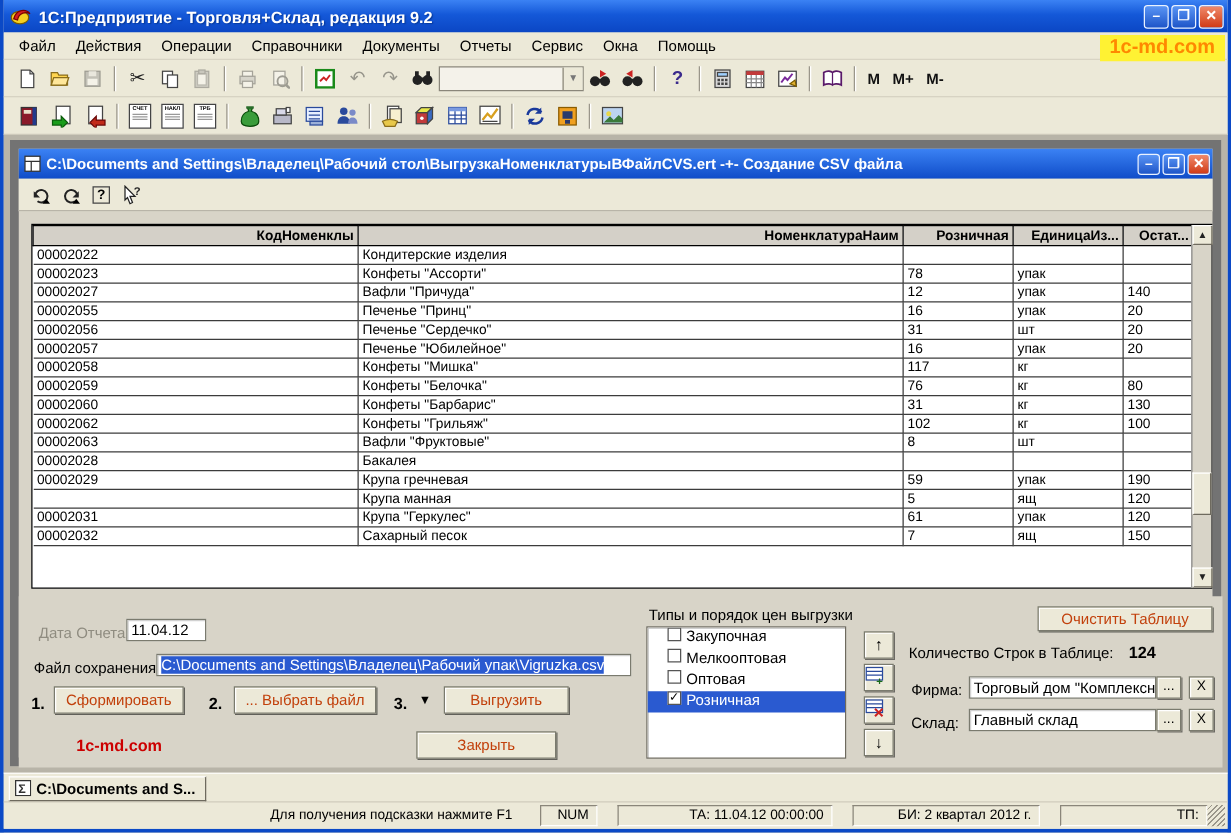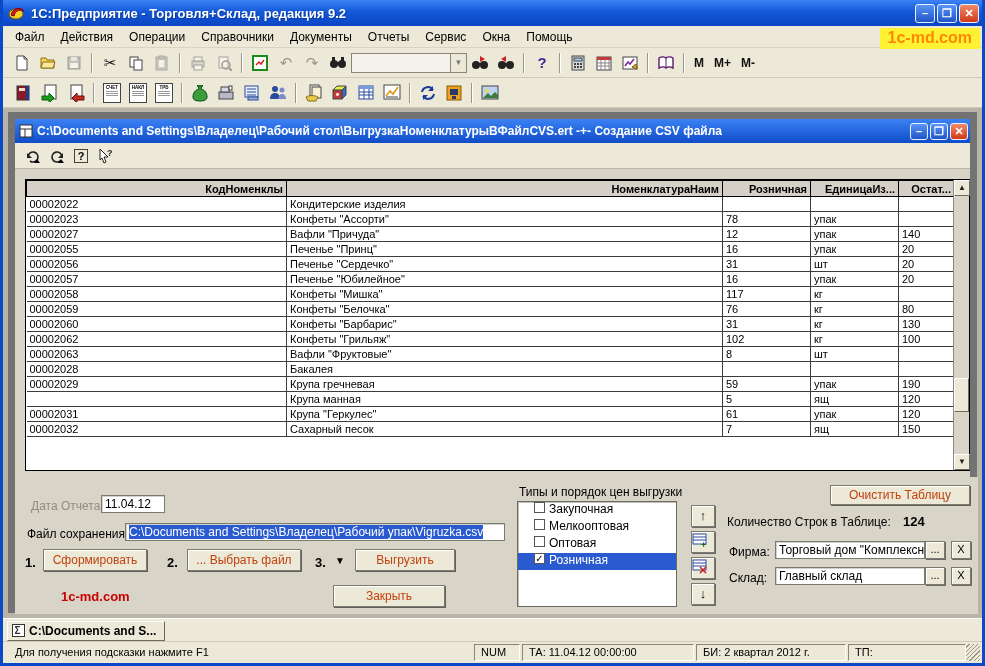--- a/index.html
+++ b/index.html
@@ -70,21 +70,21 @@
   .pt-item { display:flex; align-items:flex-start; height:17px; padding-left:16px; }
   .pt-item.sel { background:#2a5ad0; color:#fff; }
   .cbx { width:11px; height:11px; background:#fff; border:1px solid #555; margin-right:4px; font-size:10px; line-height:10px; text-align:center; color:#000; }
   .arrowbtn { position:absolute; width:24px; height:22px; background:#ece9d8; border:1px solid #7a7a6e; box-shadow:inset 1px 1px 0 #fff,1px 1px 0 rgba(0,0,0,.5); text-align:center; font-weight:bold; font-size:13px; padding-top:2px; }
   .minibtn { position:absolute; width:20px; height:18px; background:#ece9d8; border:1px solid #7a7a6e; box-shadow:inset 1px 1px 0 #fff,1px 1px 0 rgba(0,0,0,.5); text-align:center; font-size:11px; line-height:15px; }
 
   
   .taskbar { height:23px; background:#ece9d8; display:flex; align-items:flex-end; padding:2px 4px 0; border-top:1px solid #fff; }
   .task-tab { display:flex; align-items:center; gap:4px; background:#ece9d8; border:1px solid; border-color:#fff #6e6a5e #6e6a5e #fff; padding:1px 8px 2px 4px; font-weight:bold; font-size:12px; height:20px; }
   .statusbar { height:22px; background:#ece9d8; border-top:1px solid #cfcbbc; display:flex; align-items:stretch; padding:2px 2px 2px 4px; font-size:11px; }
-  .stcell { border:1px solid; border-color:#8a867a #fff #fff #8a867a; padding:1px 6px; margin-left:2px; white-space:nowrap; }
+  .stcell { border:1px solid; border-color:#8a867a #fff #fff #8a867a; padding:1px 6px; margin-left:16px; white-space:nowrap;text-align:right; }
   .stcell.hint { flex:1; border:none; padding-top:2px; }
   .grip { width:14px; background:repeating-linear-gradient(135deg,#ece9d8,#ece9d8 2px,#9a968a 2px,#9a968a 3px); }
 
   svg { display:block; }
 </style>
 </head>
 <body>
 
 <div class="app">
 

